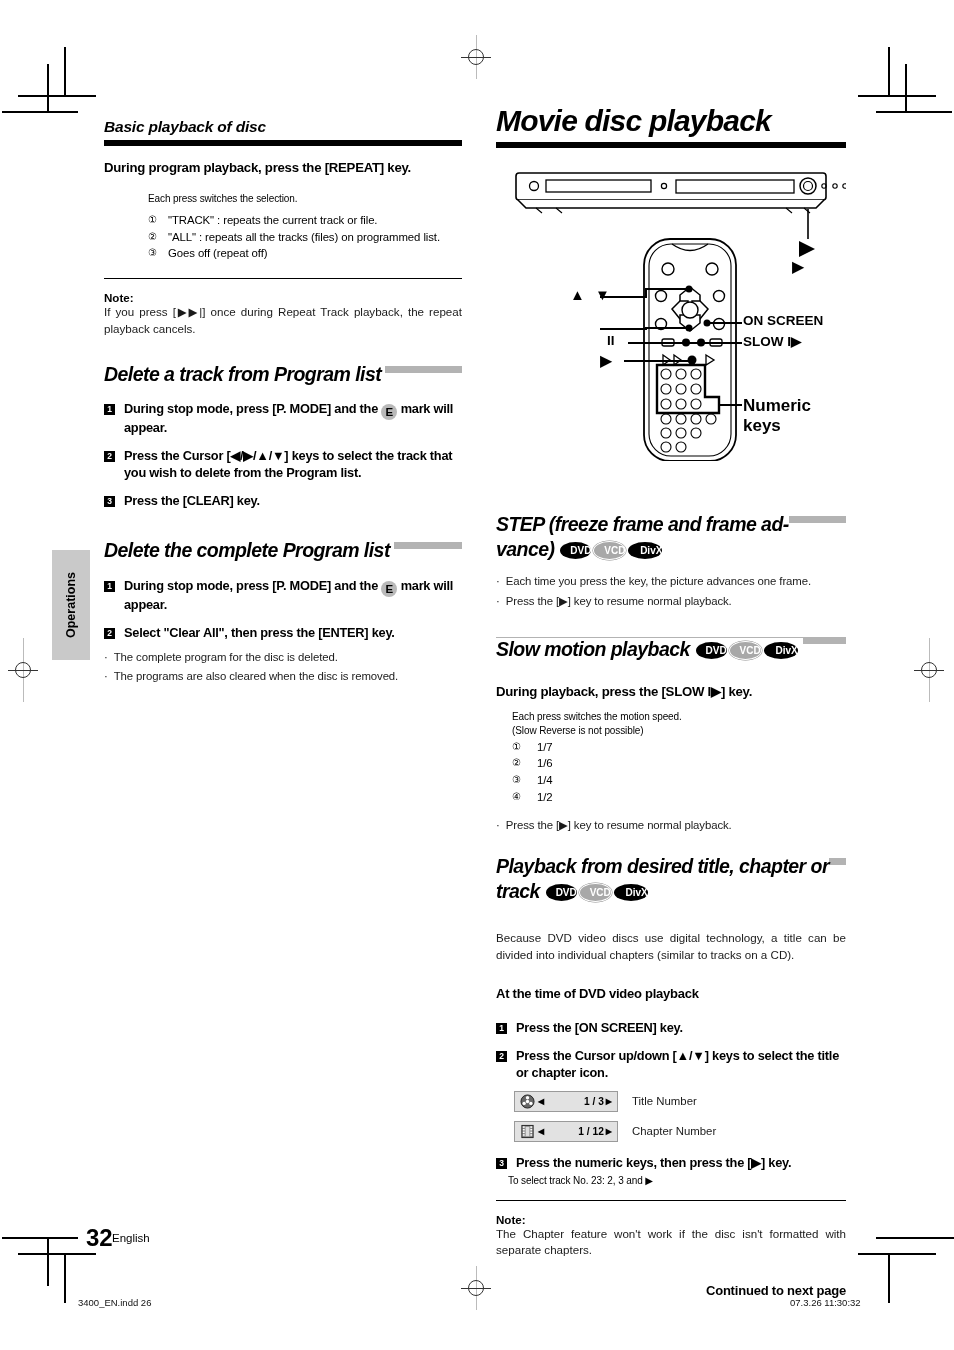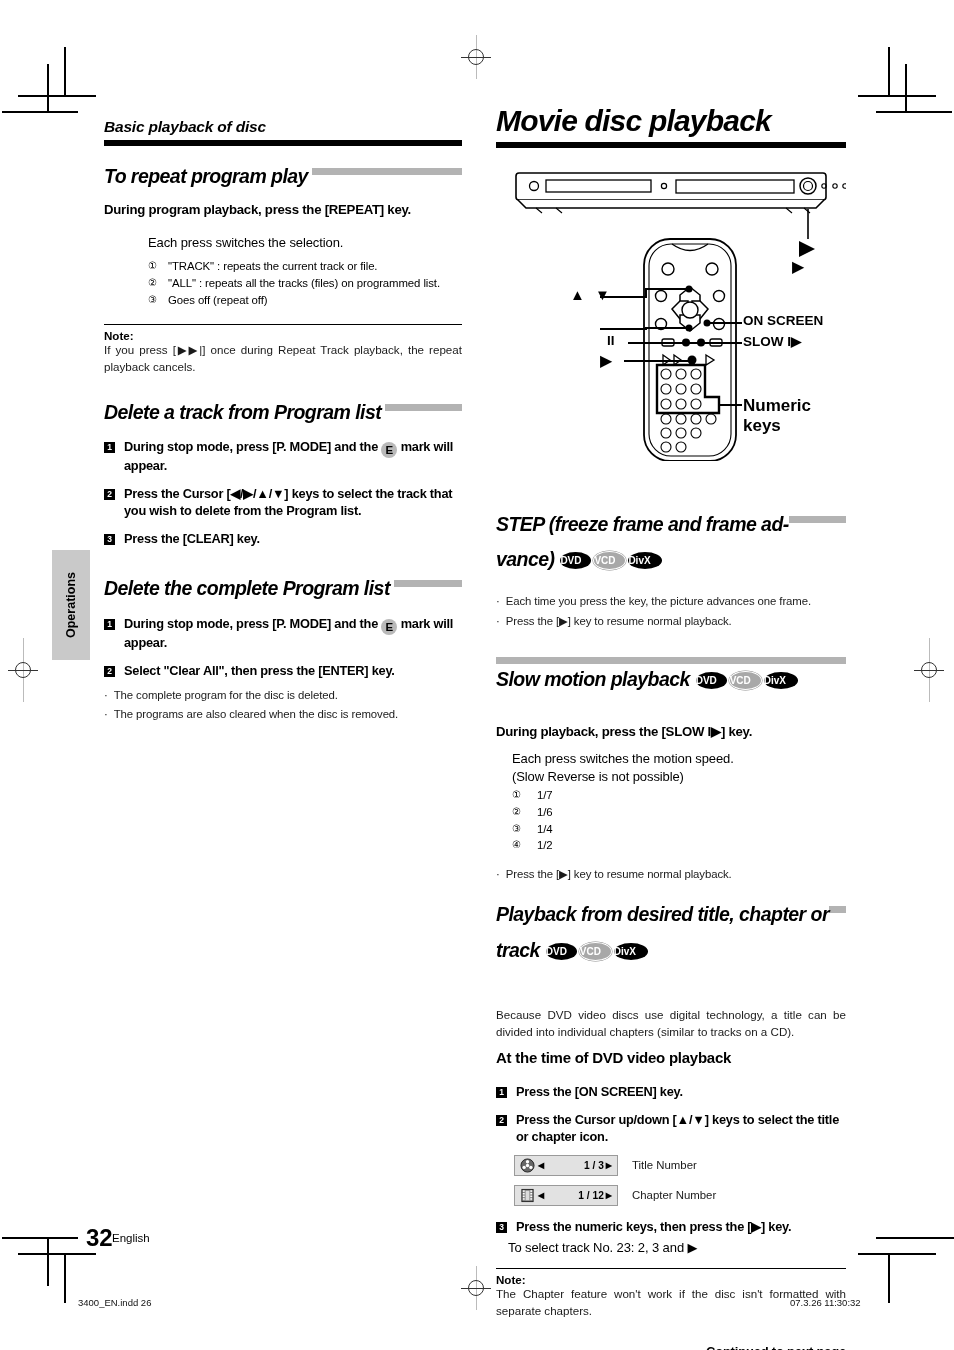--- a/index.html
+++ b/index.html
@@ -33,52 +33,52 @@
   
   .sec{position:relative;margin-top:20px;}
   .sec .bar{position:absolute;left:0;right:0;top:2px;height:7px;background:#b3b3b3;}
   .sec h2{position:relative;margin:0;font-style:italic;font-weight:bold;
           font-size:19.5px;letter-spacing:-.55px;line-height:1.12;}
   .sec h2 .txt{background:#fff;padding-right:4px;}
 
   h3.bold{font-size:13.2px;font-weight:bold;margin:13px 0 0 0;line-height:1.3;
           letter-spacing:-.25px;}
 
-  .small{font-size:13px;line-height:1.42;letter-spacing:-.1px;}
+  .small{font-size:10px;line-height:1.42;letter-spacing:-.1px;}
   .indent{margin-left:44px;}
   .indent2{margin-left:16px;}
 
   .circlist{margin:6px 0 0 0;padding:0;list-style:none;}
   .circlist li{font-size:11.4px;line-height:1.45;display:flex;gap:7px;letter-spacing:-.1px;}
   .cnum{display:inline-block;min-width:13px;font-size:10px;line-height:1.55;}
 
   
-  .noterule{border-top:1.4px solid #000;margin-top:14px;padding-top:4px;}
+  .noterule{border-top:1.4px solid #000;margin-top:14px;padding-top:12px;}
   .note-lbl{font-size:11.6px;font-weight:bold;}
   .note-txt{font-size:11.6px;line-height:1.45;text-align:justify;color:#1a1a1a;}
 
   
   .step{display:flex;gap:9px;margin-top:11px;}
   .sqnum{flex:0 0 auto;width:11px;height:11px;background:#000;color:#fff;
          font-size:8.5px;font-weight:bold;line-height:11px;text-align:center;
          margin-top:3px;font-family:"Liberation Sans",sans-serif;}
   .step .body{font-size:12.8px;font-weight:bold;line-height:1.32;letter-spacing:-.25px;}
 
   .ebadge{display:inline-block;width:16px;height:16px;border-radius:50%;
           background:#b9b9b9;color:#000;font-size:11.5px;font-weight:bold;
           line-height:16px;text-align:center;vertical-align:-3px;}
 
   .bul{display:flex;gap:6px;font-size:11.4px;line-height:1.45;margin-top:3px;
        color:#1a1a1a;letter-spacing:-.1px;}
   .bul .d{flex:0 0 auto;}
 
   
   .disc{display:inline-block;border-radius:50%;color:#fff;font-weight:bold;
-        text-align:left;font-style:normal;letter-spacing:0;vertical-align:2px;
-        margin:16px 1px;}
+        text-align:right;font-style:normal;letter-spacing:0;vertical-align:2px;
+        margin:6px 1px;}
   .disc.dvd{background:#000;width:31px;height:17px;font-size:10px;line-height:17px;}
   .disc.vcd{background:#a8a8a8;width:31px;height:17px;font-size:10px;line-height:17px;
             border:1.5px solid #fff;box-shadow:0 0 0 .5px #888;}
   .disc.divx{background:#000;width:34px;height:17px;font-size:10px;line-height:17px;}
 
   
   .osd-row{display:flex;align-items:center;gap:14px;margin-top:9px;margin-left:18px;}
   .osd-box{width:104px;height:21px;background:#e2e2e2;border:1px solid #9a9a9a;
            display:flex;align-items:center;padding:0 5px;box-sizing:border-box;
            font-size:10.2px;font-weight:bold;}
@@ -162,24 +162,20 @@
 
 <div class="page">
 
   <div class="colL">
 
     <div class="runhead">
       <span>Basic playback of disc</span>
     </div>
     <div class="rule-thick"></div>
 
-    <div class="sec">
-      <div class="bar"></div>
-      <h2><span class="txt">To repeat program play</span></h2>
-    </div>
     <h3 class="bold">During program playback, press the [REPEAT] key.</h3>
 
     <div class="indent" style="margin-top:16px;">
       <div class="small">Each press switches the selection.</div>
       <ul class="circlist">
         <li>
             <span class="cnum">①</span>
             <span>"TRACK" : repeats the current track or file.</span>
           </li>
         <li>
@@ -403,23 +399,23 @@
         </div>
     </div>
 
     <div class="sec" style="margin-top:22px;">
       <div class="bar"></div>
       <h2><span class="txt"><span>Playback from desired title, chapter or track</span>
         <span class="disc dvd">DVD</span><span class="disc vcd">VCD</span><span class="disc divx">DivX</span>
       </span></h2>
     </div>
 
-    <div class="note-txt" style="margin-top:30px;">Because DVD video discs use digital technology, a title can be divided into individual chapters (similar to tracks on a CD).</div>
-
-    <h3 class="bold" style="font-size:15px;margin-top:7px;">At the time of DVD video playback</h3>
+    <div class="note-txt" style="margin-top:22px;">Because DVD video discs use digital technology, a title can be divided into individual chapters (similar to tracks on a CD).</div>
+
+    <h3 class="bold" style="font-size:13px;margin-top:22px;">At the time of DVD video playback</h3>
 
     <div class="step" style="margin-top:17px;">
       <div class="sqnum">1</div>
       <div class="body">Press the [ON SCREEN] key.</div>
     </div>
     <div class="step">
       <div class="sqnum">2</div>
       <div class="body">Press the Cursor up/down [▲/▼] keys to select the title or chapter icon.</div>
     </div>
 

